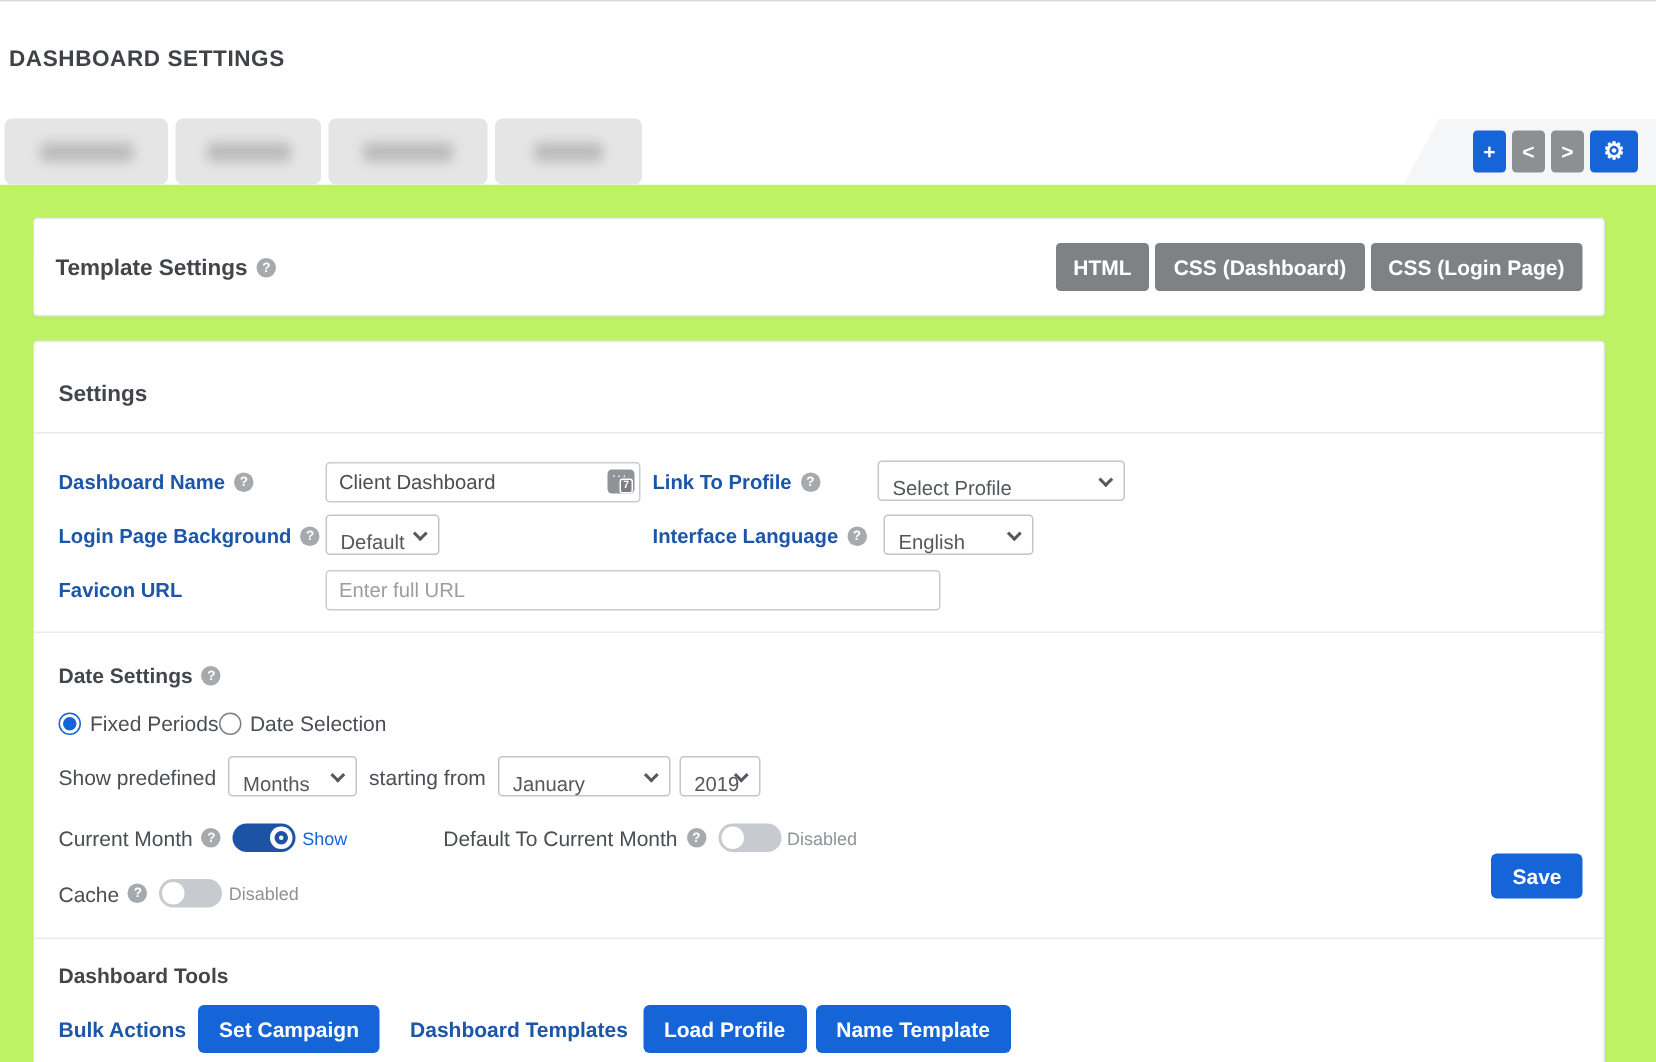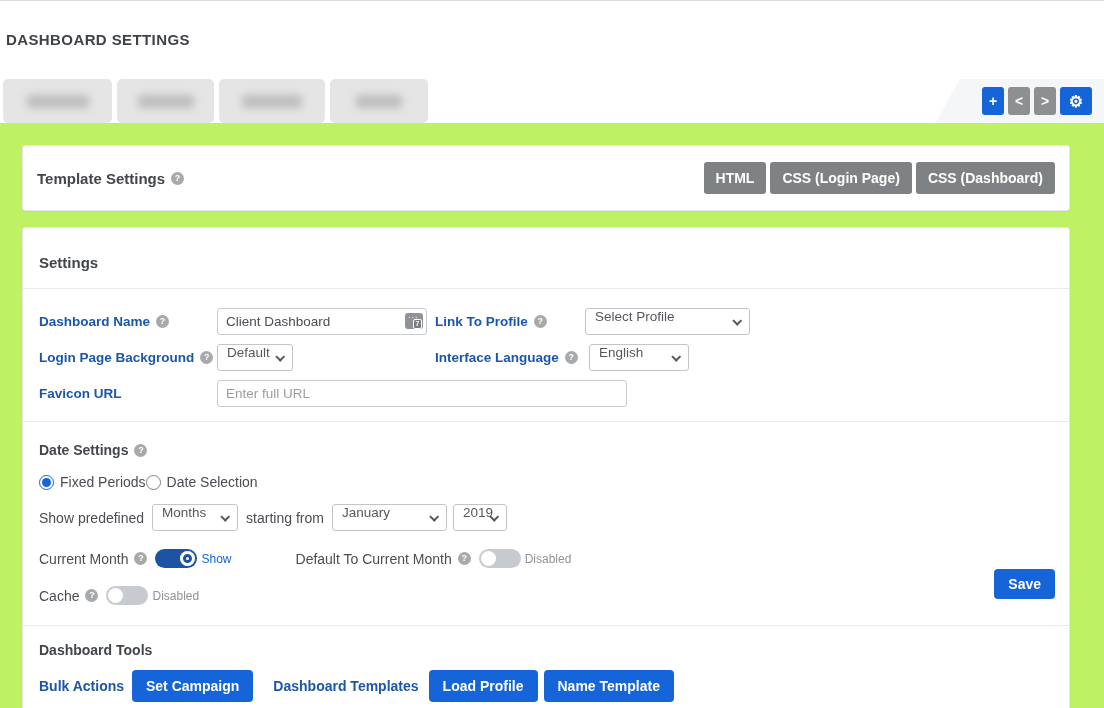--- a/index.html
+++ b/index.html
@@ -92,21 +92,21 @@
     position:absolute; right:4px; top:5px; width:18px; height:16px;
     background:#8f9397; border-radius:3px; cursor:pointer;
   }
   .ti-dots { position:absolute; top:-3px; left:3px; color:#fff; font-size:9px; letter-spacing:1px; }
   .ti-seven {
     position:absolute; right:1px; bottom:0; width:9px; height:10px;
     background:#7a7e82; border:1px solid #fff; border-radius:2px;
     color:#fff; font-size:7px; line-height:8px; text-align:center; font-weight:bold;
   }
   .fake-select {
-    position:relative; display:inline-flex; align-items:flex-start;
+    position:relative; display:inline-flex; align-items:flex-end;
     height:27px; border:1px solid #c3c5c8; border-radius:3px; background:#fff;
     font-size:13.5px; color:#54585d; padding:0 24px 0 9px; cursor:pointer;
   }
   .fake-select .chev {
     position:absolute; right:9px; top:9px; width:7px; height:7px;
     border-right:2px solid #55595e; border-bottom:2px solid #55595e;
     transform:rotate(45deg) translateY(-1px);
   }
   
   .sub-title { font-size:14px; font-weight:bold; color:#43474b; margin-top:20px; display:flex; align-items:center; padding-left:2px; }
@@ -189,22 +189,22 @@
 </div>
 
 <div class="content">
 
   <div class="card">
     <div class="card-head">
       <span class="card-title">Template Settings</span>
       <span class="help">?</span>
       <div class="head-buttons">
         <button class="gray-btn">HTML</button>
+        <button class="gray-btn">CSS (Dashboard)</button>
         <button class="gray-btn">CSS (Login Page)</button>
-        <button class="gray-btn">CSS (Dashboard)</button>
       </div>
     </div>
   </div>
 
   <div class="card main-card">
     <div class="section-title">Settings</div>
     <div class="full-divider"></div>
 
     <div class="form-grid">
       <div class="form-row">

